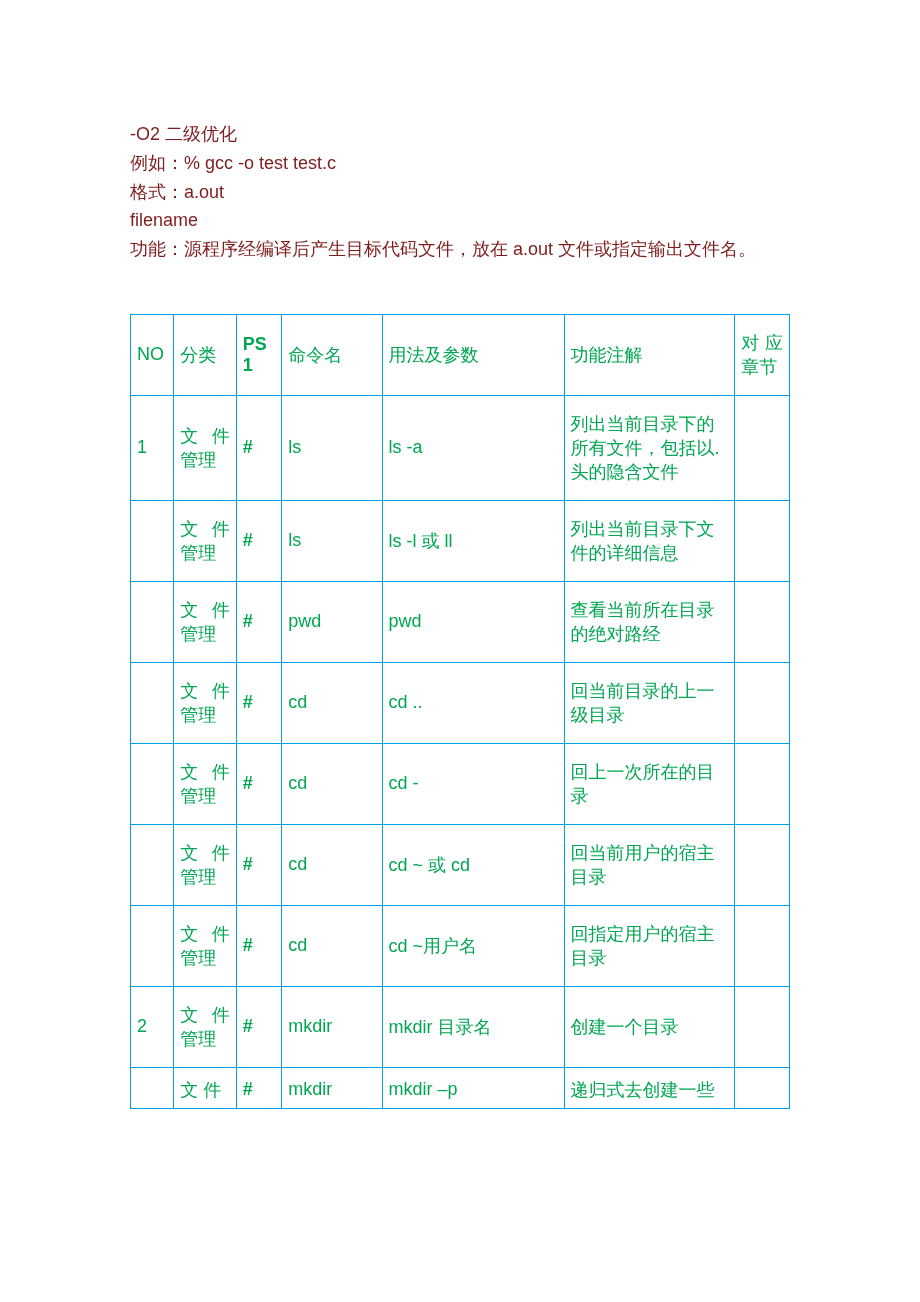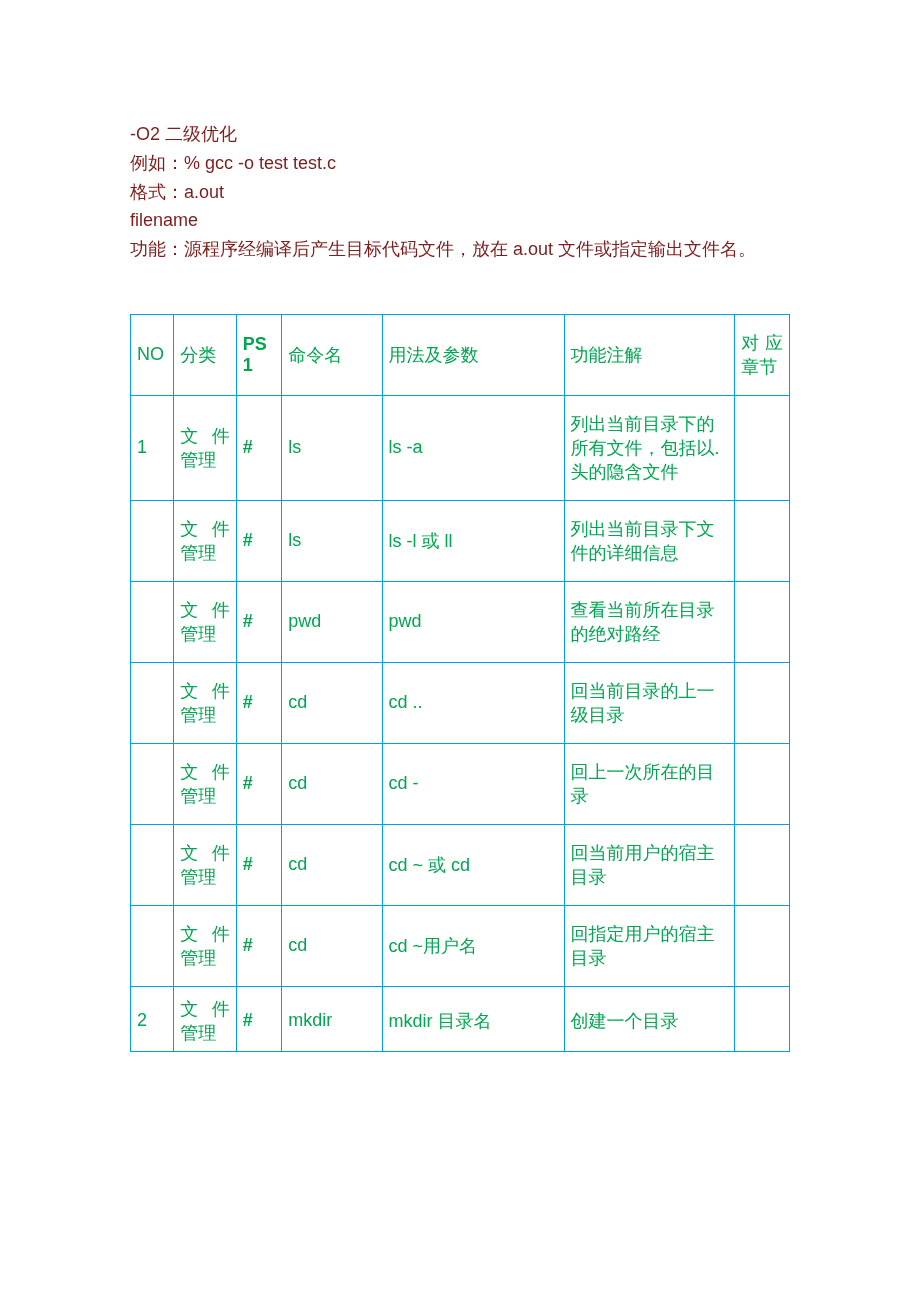--- a/index.html
+++ b/index.html
@@ -120,14 +120,23 @@
       </tr>
       <tr>
         <td class="no">2</td>
         <td class="cat">文 件管理</td>
         <td class="ps1">#</td>
         <td class="cmd">mkdir</td>
         <td class="usage">mkdir 目录名</td>
         <td class="desc">创建一个目录</td>
         <td class="chap"></td>
       </tr>
+      <tr>
+        <td class="no"></td>
+        <td class="cat">文 件</td>
+        <td class="ps1">#</td>
+        <td class="cmd">mkdir</td>
+        <td class="usage">mkdir –p</td>
+        <td class="desc">递归式去创建一些</td>
+        <td class="chap"></td>
+      </tr>
     </tbody>
 </table>
 
 </body></html>

